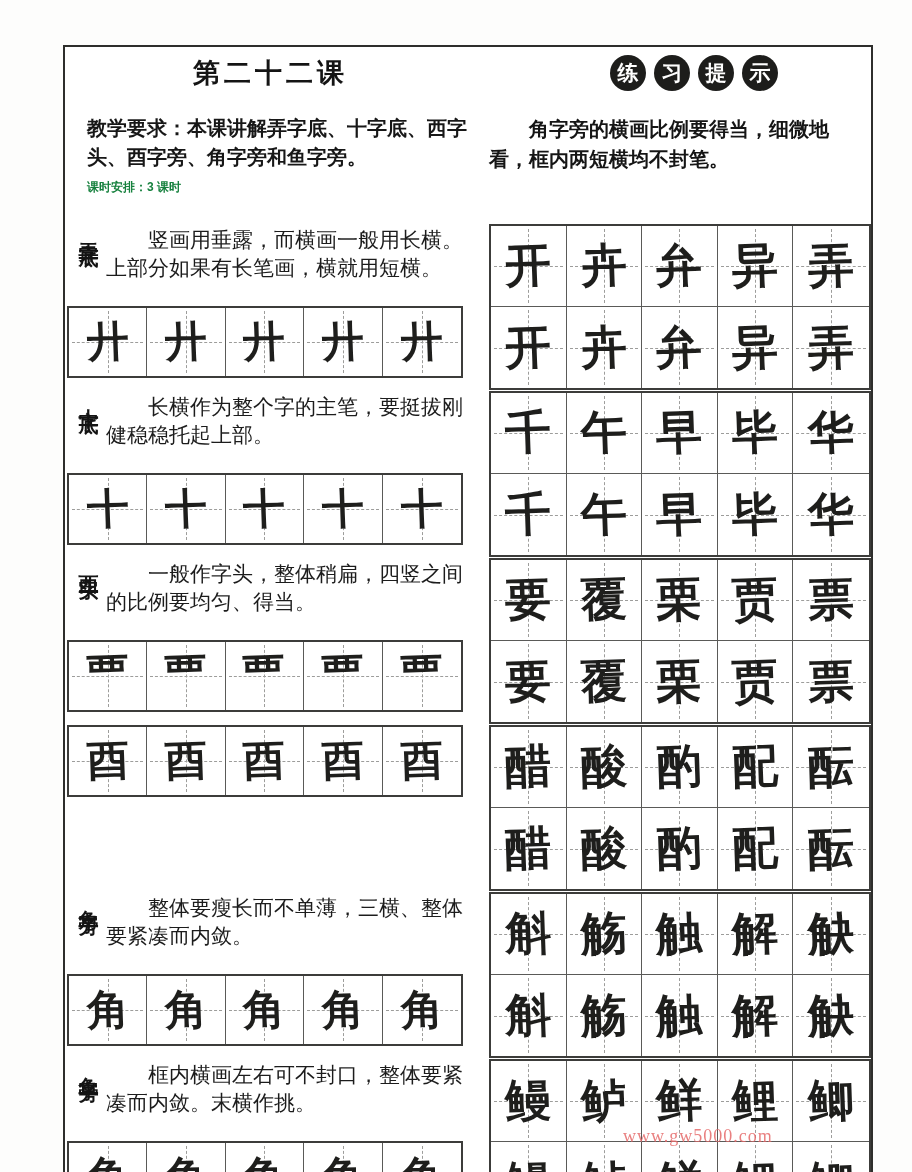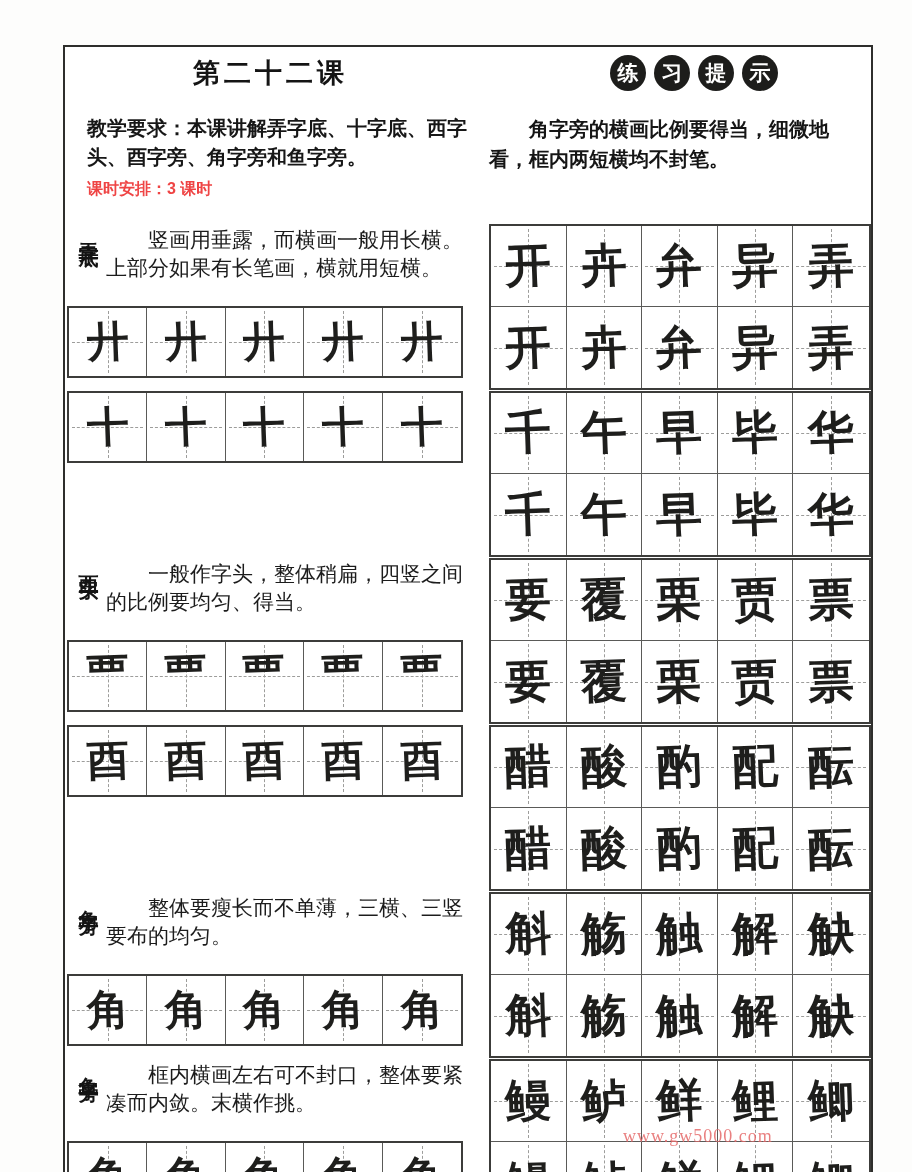--- a/index.html
+++ b/index.html
@@ -32,21 +32,21 @@
   }
   .teaching-label{ font-family:"Liberation Sans", sans-serif; font-weight:bold; }
   .tip-para{
     position:absolute; left:424px; top:47px; width:376px;
     font-family:Liberation Serif, serif; font-weight:bold;
     font-size:20px; line-height:30px; text-indent:2em; color:#151515;
   }
   .schedule-line{
     position:absolute; left:22px; top:132px;
     font-family:"Liberation Sans", sans-serif; font-weight:bold;
-    font-size:16px; color:#ef4444;text-align:right;
+    font-size:12px; color:#15803d;text-align:right;
   }
   
   .sections{ position:absolute; left:0; top:177px; width:100%; }
   .section{ display:flex; height:167px; box-sizing:border-box; }
   .left-col{
     width:402px; margin-left:2px; display:flex; flex-direction:column;
     box-sizing:border-box;
   }
   .desc-row{ flex:1; display:flex; padding-top:2px; }
   .radical-label{
@@ -171,20 +171,24 @@
               <span class="glyph">异</span>
             </div>
             <div class="cell ecell">
               <span class="glyph">弄</span>
             </div>
           </div>
   </div>
 
   <div class="section">
     <div class="left-col">
+      <div class="desc-row">
+        <div class="radical-label">十字底</div>
+        <p class="desc">长横作为整个字的主笔，要挺拔刚健稳稳托起上部。</p>
+      </div>
       <div class="practice-grid">
               <div class="cell pcell">
                 <span class="glyph">十</span>
               </div>
               <div class="cell pcell">
                 <span class="glyph">十</span>
               </div>
               <div class="cell pcell">
                 <span class="glyph">十</span>
               </div>
@@ -339,21 +343,21 @@
             <div class="cell ecell">
               <span class="glyph">酝</span>
             </div>
           </div>
   </div>
 
   <div class="section">
     <div class="left-col">
       <div class="desc-row">
         <div class="radical-label">角字旁</div>
-        <p class="desc">整体要瘦长而不单薄，三横、三竖要布的均匀。</p>
+        <p class="desc">整体要瘦长而不单薄，三横、整体要紧凑而内敛。</p>
       </div>
       <div class="practice-grid">
               <div class="cell pcell">
                 <span class="glyph">角</span>
               </div>
               <div class="cell pcell">
                 <span class="glyph">角</span>
               </div>
               <div class="cell pcell">
                 <span class="glyph">角</span>

